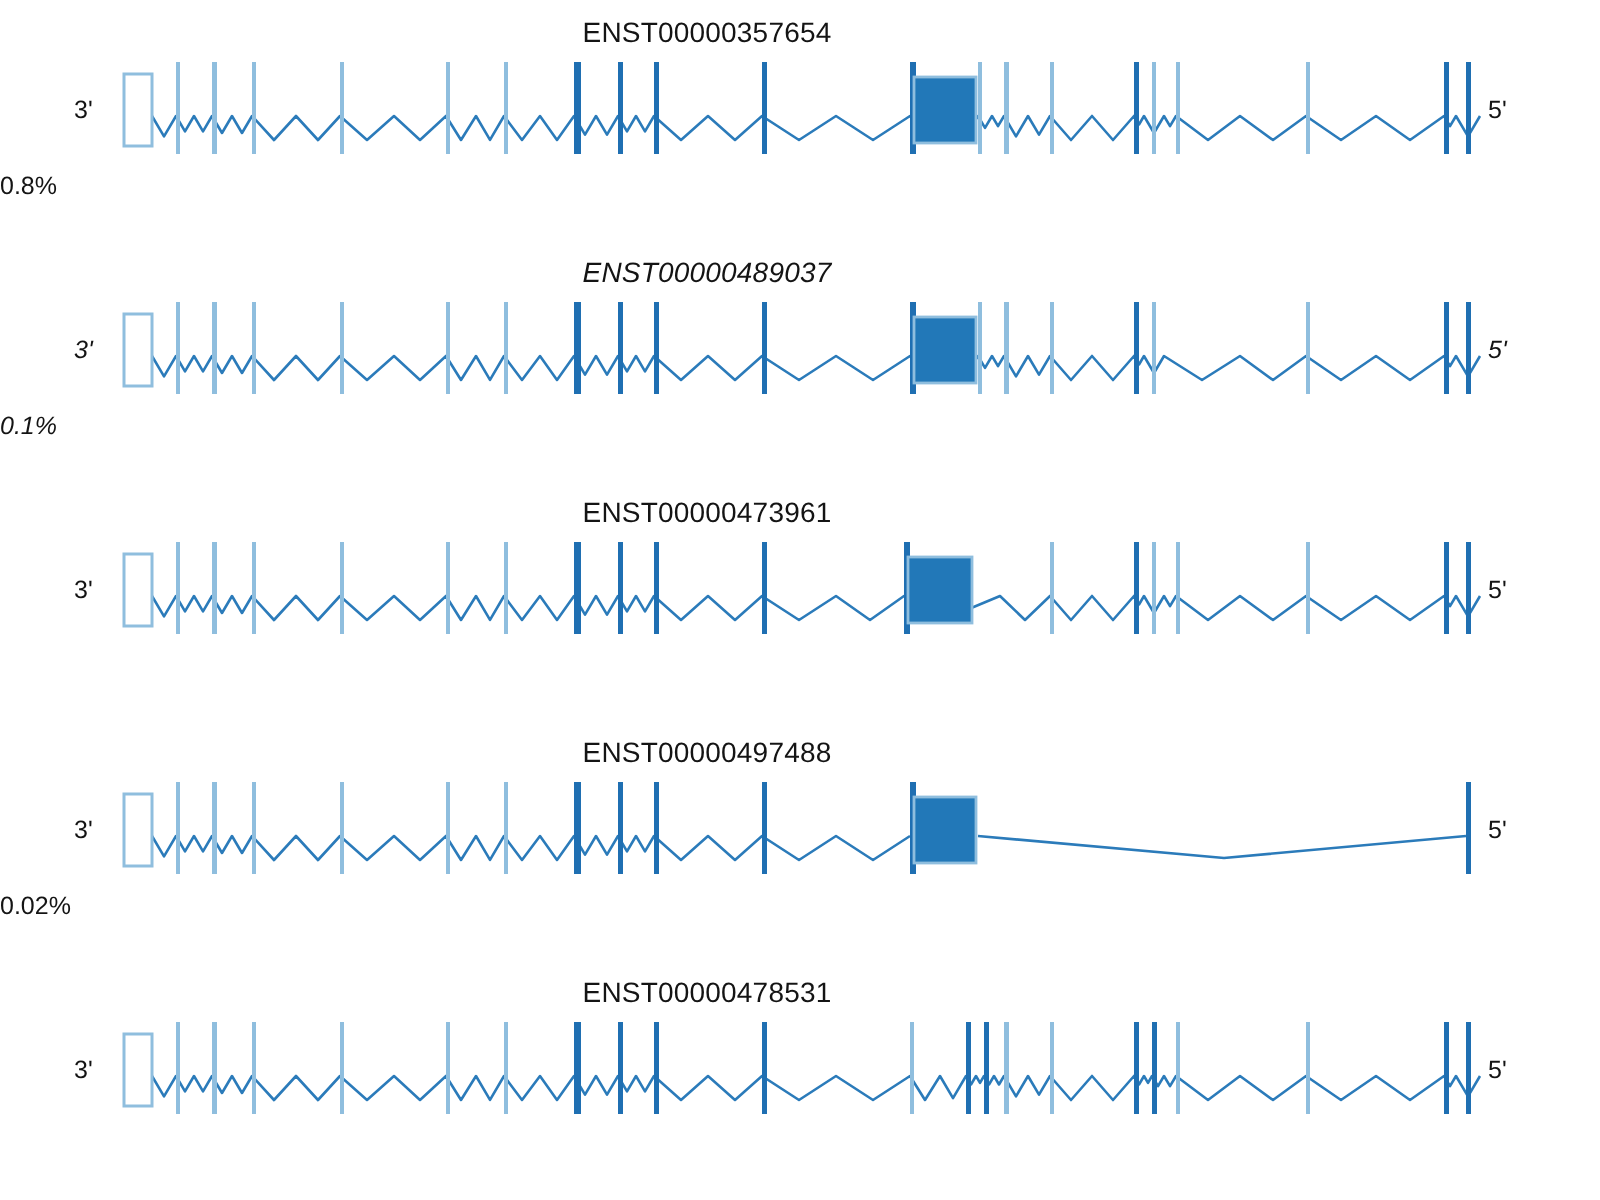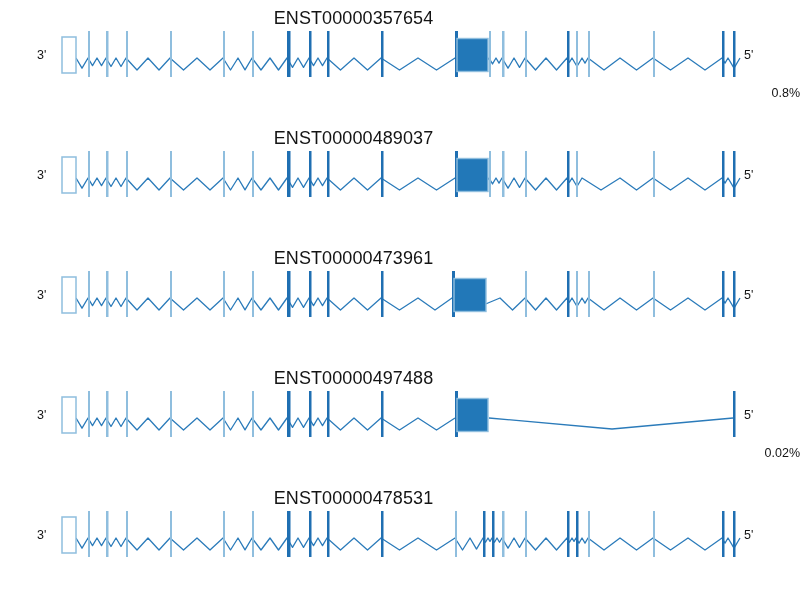--- a/index.html
+++ b/index.html
@@ -5,24 +5,24 @@
   html,body{margin:0;padding:0;}
   body{
     width:800px;height:600px;background:#ffffff;
     font-family:"Liberation Sans", sans-serif;
     color:#1a1a1a;overflow:hidden;
   }
   #plot{position:relative;width:800px;height:600px;}
   .transcript{position:absolute;left:0;width:800px;height:120px;}
   .t-title{
     position:absolute;left:0;top:8px;width:707px;text-align:center;
-    font-size:18px;letter-spacing:.1px;color:#141414;
+    font-size:14px;letter-spacing:.1px;color:#141414;
   }
   .t-pct{
-    position:absolute;left:0;top:86px;width:800px;text-align:right;
+    position:absolute;left:0;top:86px;width:800px;text-align:left;
     font-size:12.5px;color:#141414;
   }
   .end-label{
     position:absolute;font-size:12.5px;color:#141414;top:48px;
   }
   .end-3{left:37px;}
   .end-5{left:744px;}
   .track{position:absolute;left:0;top:0;width:800px;height:86px;}
   svg{display:block;}
 </style>
@@ -56,22 +56,23 @@
           <rect x="576" y="31" width="2" height="46" fill="#8fbede"></rect>
           <rect x="588" y="31" width="2" height="46" fill="#8fbede"></rect>
           <rect x="653" y="31" width="2" height="46" fill="#8fbede"></rect>
           <rect x="722" y="31" width="2.5" height="46" fill="#1f6fb2"></rect>
           <rect x="733" y="31" width="2.5" height="46" fill="#1f6fb2"></rect>
           <rect x="457" y="38.5" width="31" height="33" fill="#2278b8" stroke="#8fbede" stroke-width="1.4"></rect>
           <rect x="62" y="37" width="14" height="36" fill="#ffffff" stroke="#8fbede" stroke-width="1.5"></rect>
         </svg>
       </div>
     </div>
-    <div class="transcript" style="top: 120px;">
+    <div class="transcript" style="top: 120px; font-style: italic;">
       <div class="t-title">ENST00000489037</div>
+      <div class="t-pct">0.1%</div>
       <div class="end-label end-3">3'</div>
       <div class="end-label end-5">5'</div>
       <div class="track">
         <svg width="800" height="86" viewBox="0 0 800 86">
           <polyline points="76,58 82,68.2 88,58 92.5,65.65 97,58 101.5,65.65 106,58 111,66.5 116,58 121,66.5 126,58 137,70 148,58 159,70 170,58 183.5,70 197,58 210,70 223,58 230.5,70 238,58 245,69.9 252,58 261,70 270,58 278.5,70 287,58 292.5,67.35 298,58 303.5,67.35 309,58 313.5,65.65 318,58 322.5,65.65 327,58 340.5,70 354,58 367.5,70 381,58 399.5,70 418,58 436.5,70 455,58 464,70 473,58 481,70 489,58 492.5,63.95 496,58 499,63.1 502,58 508,68.2 514,58 519.5,67.35 525,58 535.5,70 546,58 556.5,70 567,58 569.5,62.25 572,58 577,66.5 582,58 601,70 620,58 636.5,70 653,58 670.5,70 688,58 705,70 722,58 725,63.1 728,58 734,68.2 740,58" fill="none" stroke="#2b7bba" stroke-width="1.3" stroke-linejoin="round"></polyline>
           <rect x="88" y="31" width="2" height="46" fill="#8fbede"></rect>
           <rect x="106" y="31" width="2.5" height="46" fill="#8fbede"></rect>
           <rect x="126" y="31" width="2" height="46" fill="#8fbede"></rect>
           <rect x="170" y="31" width="2" height="46" fill="#8fbede"></rect>
           <rect x="223" y="31" width="2" height="46" fill="#8fbede"></rect>

